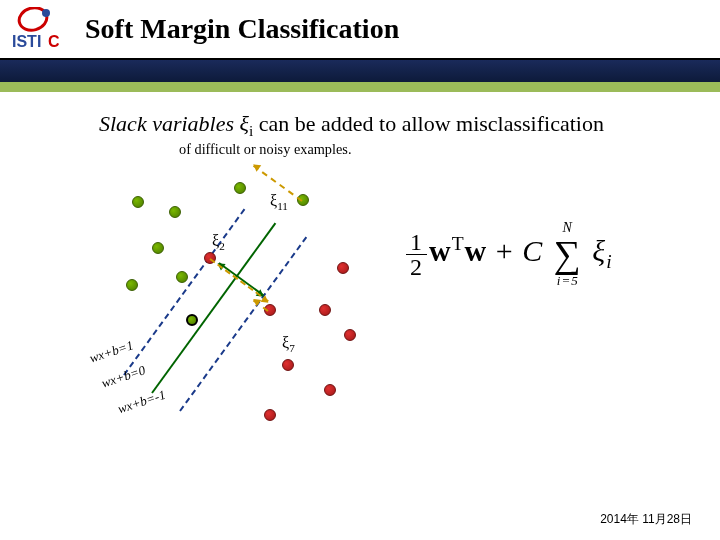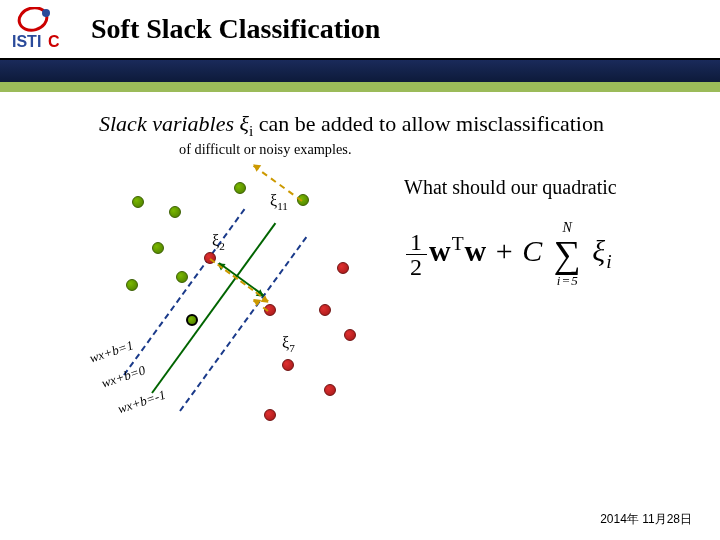--- a/index.html
+++ b/index.html
@@ -18,21 +18,21 @@
     display: flex;
     align-items: center;
     padding-left: 10px;
     border-bottom: 2px solid #000;
     position: relative;
   }
   .logo {
     width: 55px;
     height: 45px;
     position: relative;
-    margin-right: 26px;
+    margin-right: 20px;
     text-align: right;
   }
   .title {
     font-size: 28px;
     font-weight: bold;
     color: #000;
   }
   .bluebar {
     height: 22px;
     background: linear-gradient(to bottom, #1a2a5a, #0d1a3a);
@@ -179,21 +179,21 @@
 
 <div class="header">
   <div class="logo">
     <svg width="55" height="45" viewBox="0 0 55 45">
       <ellipse cx="23" cy="12" rx="14" ry="11" fill="none" stroke="#c00" stroke-width="3" transform="rotate(-15 23 12)"></ellipse>
       <circle cx="36" cy="6" r="4" fill="#2a4a9a"></circle>
       <text x="2" y="40" font-family="Arial" font-weight="bold" font-size="16" fill="#2a4a9a">ISTI</text>
       <text x="38" y="40" font-family="Arial" font-weight="bold" font-size="16" fill="#c00">C</text>
     </svg>
   </div>
-  <div class="title">Soft Slack Classification</div>
+  <div class="title">Soft Margin Classification</div>
 </div>
 <div class="bluebar"></div>
 <div class="greenbar"></div>
 
 <div class="content">
   <div class="intro">
     <span>Slack variables ξ</span><span class="sub" style="display:inline;padding:0;font-size:0.7em;vertical-align:sub;">i</span><span style="font-style:normal"> can be added to allow misclassification</span>
     <span class="sub" style="font-style:normal">of difficult or noisy examples.</span>
   </div>
 
@@ -234,21 +234,21 @@
         <div class="arrow" style="left:154px; top:136px; width:18px; transform:rotate(-144deg);"></div>
 
         <div class="slack-lbl" style="left:156px; top:18px;"><span class="xi">ξ</span><span style="font-size:0.7em;vertical-align:sub;">11</span></div>
         <div class="slack-lbl" style="left:98px; top:58px;"><span class="xi">ξ</span><span style="font-size:0.7em;vertical-align:sub;">2</span></div>
         <div class="slack-lbl" style="left:168px; top:160px;"><span class="xi">ξ</span><span style="font-size:0.7em;vertical-align:sub;">7</span></div>
       </div>
     </div>
 
     <div class="text-col">
       <div class="question">
-        <span>What should our quadratic</span><br>
+        <br>
       </div>
       <div class="formula">
         <span class="frac">
           <span class="num">1</span>
           <span class="den">2</span>
         </span><b><span>w</span></b><span class="sup">T</span><b>w</b><span> + </span><i>C</i>
         <span class="bigsum">∑<span class="top">N</span><span class="bot">i=5</span></span>
         <i class="xi">ξ</i><span class="sub">i</span>
       </div>
     </div>

